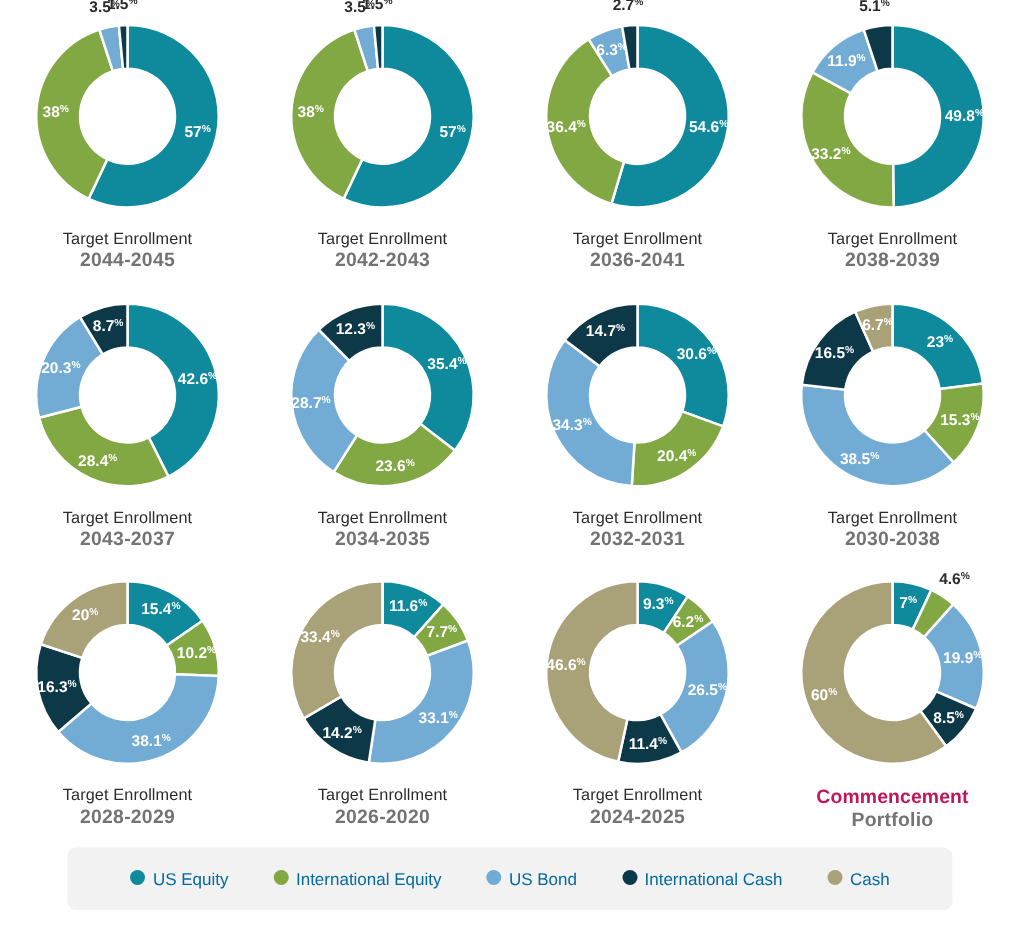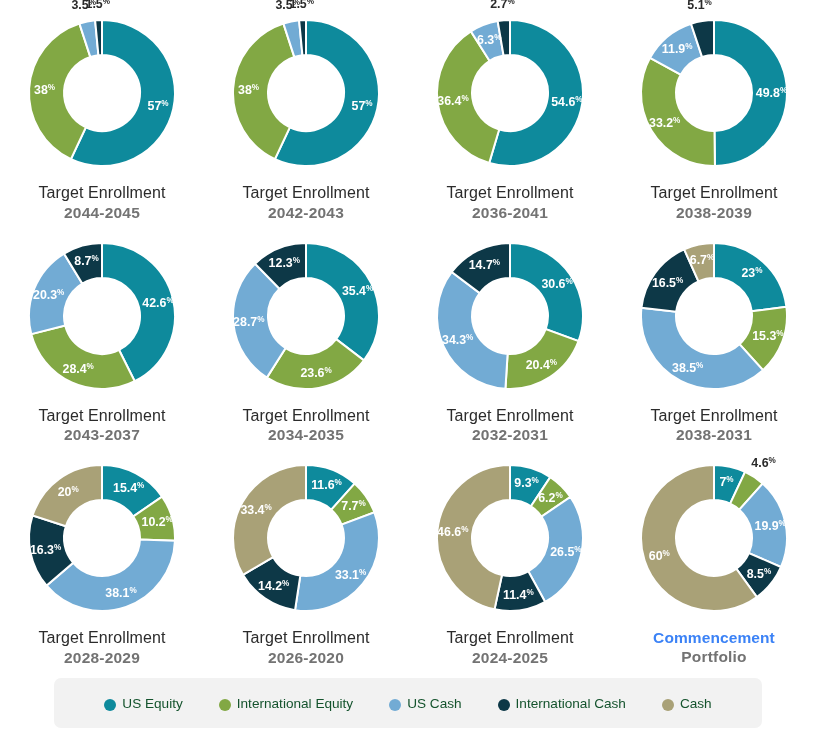--- a/index.html
+++ b/index.html
@@ -44,35 +44,35 @@
   .donut-wrap svg {
     display: block;
     overflow: visible;
   }
   .chart-caption {
     text-align: center;
     line-height: 1.24;
     margin-top: 1px;
   }
   .cap-line1 {
-    font-size: 16px;
+    font-size: 13px;
     color: #2b2b2b;
     letter-spacing: 0.1px;
     font-weight: 400;
   }
   .cap-line2 {
     font-size: 15.5px;
     color: #737373;
     font-weight: 700;
     letter-spacing: 0.2px;
   }
   .cap-bold .cap-line1 {
     font-weight: 700;
     font-size: 15.5px;
-    color: #3b82f6;
+    color: #be185d;
   }
   .slice-label {
     font-size: 12.4px;
     font-weight: 700;
     fill: #ffffff;
     font-family: "Liberation Sans", sans-serif;
   }
   .slice-label.outside {
     fill: #2b2b2b;
   }
@@ -88,24 +88,24 @@
     height: 50px;
     background: #f2f2f2;
     border-radius: 7px;
     display: flex;
     align-items: center;
     justify-content: center;
     gap: 0px;
   }
   .legend-item {
     display: flex;
-    align-items: flex-end;
+    align-items: flex-start;
     gap: 6px;
     font-size: 13.6px;
-    color: #14532d;
+    color: #0369a1;
     white-space: nowrap;
   }
   .legend-dot {
     width: 12px;
     height: 12px;
     border-radius: 50%;
     flex: 0 0 auto;
   }
   .legend-spacer { width: 36px; flex: 0 0 auto; }
 </style>
@@ -250,21 +250,21 @@
             <path d="M 63.16861754424654 22.373514119544296 A 73 73 0 0 1 92.99999999999999 16 L 93 51 A 38 38 0 0 0 77.47133516001874 54.31771967866689 Z" fill="#a9a177" stroke="#ffffff" stroke-width="2"></path>
             <text class="slice-label" x="131.0" y="50.3" text-anchor="middle"><tspan>23</tspan><tspan class="pct" dy="-4">%</tspan></text>
             <text class="slice-label" x="146.9" y="113.4" text-anchor="middle"><tspan>15.3</tspan><tspan class="pct" dy="-4">%</tspan></text>
             <text class="slice-label" x="66.7" y="144.6" text-anchor="middle"><tspan>38.5</tspan><tspan class="pct" dy="-4">%</tspan></text>
             <text class="slice-label" x="46.6" y="59.5" text-anchor="middle"><tspan>16.5</tspan><tspan class="pct" dy="-4">%</tspan></text>
             <text class="slice-label" x="81.0" y="37.2" text-anchor="middle"><tspan>6.7</tspan><tspan class="pct" dy="-4">%</tspan></text>
           </svg>
         </div>
         <div class="chart-caption">
           <div class="cap-line1">Target Enrollment</div>
-          <div class="cap-line2">2038-2031</div>
+          <div class="cap-line2">2030-2038</div>
         </div>
       </div>
       <div class="cell">
         <div class="donut-wrap">
           <svg width="186" height="178" viewBox="0 0 186 178">
             <path d="M 93 16 A 73 73 0 0 1 153.1178796268752 47.58936671374678 L 124.29423870988025 67.44377993318325 A 38 38 0 0 0 93 51 Z" fill="#0e8a9c" stroke="#ffffff" stroke-width="2"></path>
             <path d="M 153.1178796268752 47.58936671374678 A 73 73 0 0 1 165.94813150276303 91.75138333490521 L 130.9729999603424 90.43222694145751 A 38 38 0 0 0 124.29423870988025 67.44377993318325 Z" fill="#82a844" stroke="#ffffff" stroke-width="2"></path>
             <path d="M 165.94813150276303 91.75138333490521 A 73 73 0 0 1 37.63958018392332 136.58386194696416 L 64.18224721902858 113.7696815614334 A 38 38 0 0 0 130.9729999603424 90.43222694145751 Z" fill="#72abd4" stroke="#ffffff" stroke-width="2"></path>
             <path d="M 37.63958018392332 136.58386194696416 A 73 73 0 0 1 23.5728743104538 66.44175941062882 L 56.85985238078417 77.25735421375198 A 38 38 0 0 0 64.18224721902858 113.7696815614334 Z" fill="#0d3847" stroke="#ffffff" stroke-width="2"></path>
             <path d="M 23.5728743104538 66.44175941062882 A 73 73 0 0 1 92.99999999999999 16 L 93 51 A 38 38 0 0 0 56.85985238078417 77.25735421375198 Z" fill="#a9a177" stroke="#ffffff" stroke-width="2"></path>
@@ -348,21 +348,21 @@
         <span>US Equity</span>
       </div>
       <div class="legend-spacer"></div>
       <div class="legend-item">
         <span class="legend-dot" style="background: rgb(130, 168, 68);"></span>
         <span>International Equity</span>
       </div>
       <div class="legend-spacer"></div>
       <div class="legend-item">
         <span class="legend-dot" style="background: rgb(114, 171, 212);"></span>
-        <span>US Cash</span>
+        <span>US Bond</span>
       </div>
       <div class="legend-spacer"></div>
       <div class="legend-item">
         <span class="legend-dot" style="background: rgb(13, 56, 71);"></span>
         <span>International Cash</span>
       </div>
       <div class="legend-spacer"></div>
       <div class="legend-item">
         <span class="legend-dot" style="background: rgb(169, 161, 119);"></span>
         <span>Cash</span>

